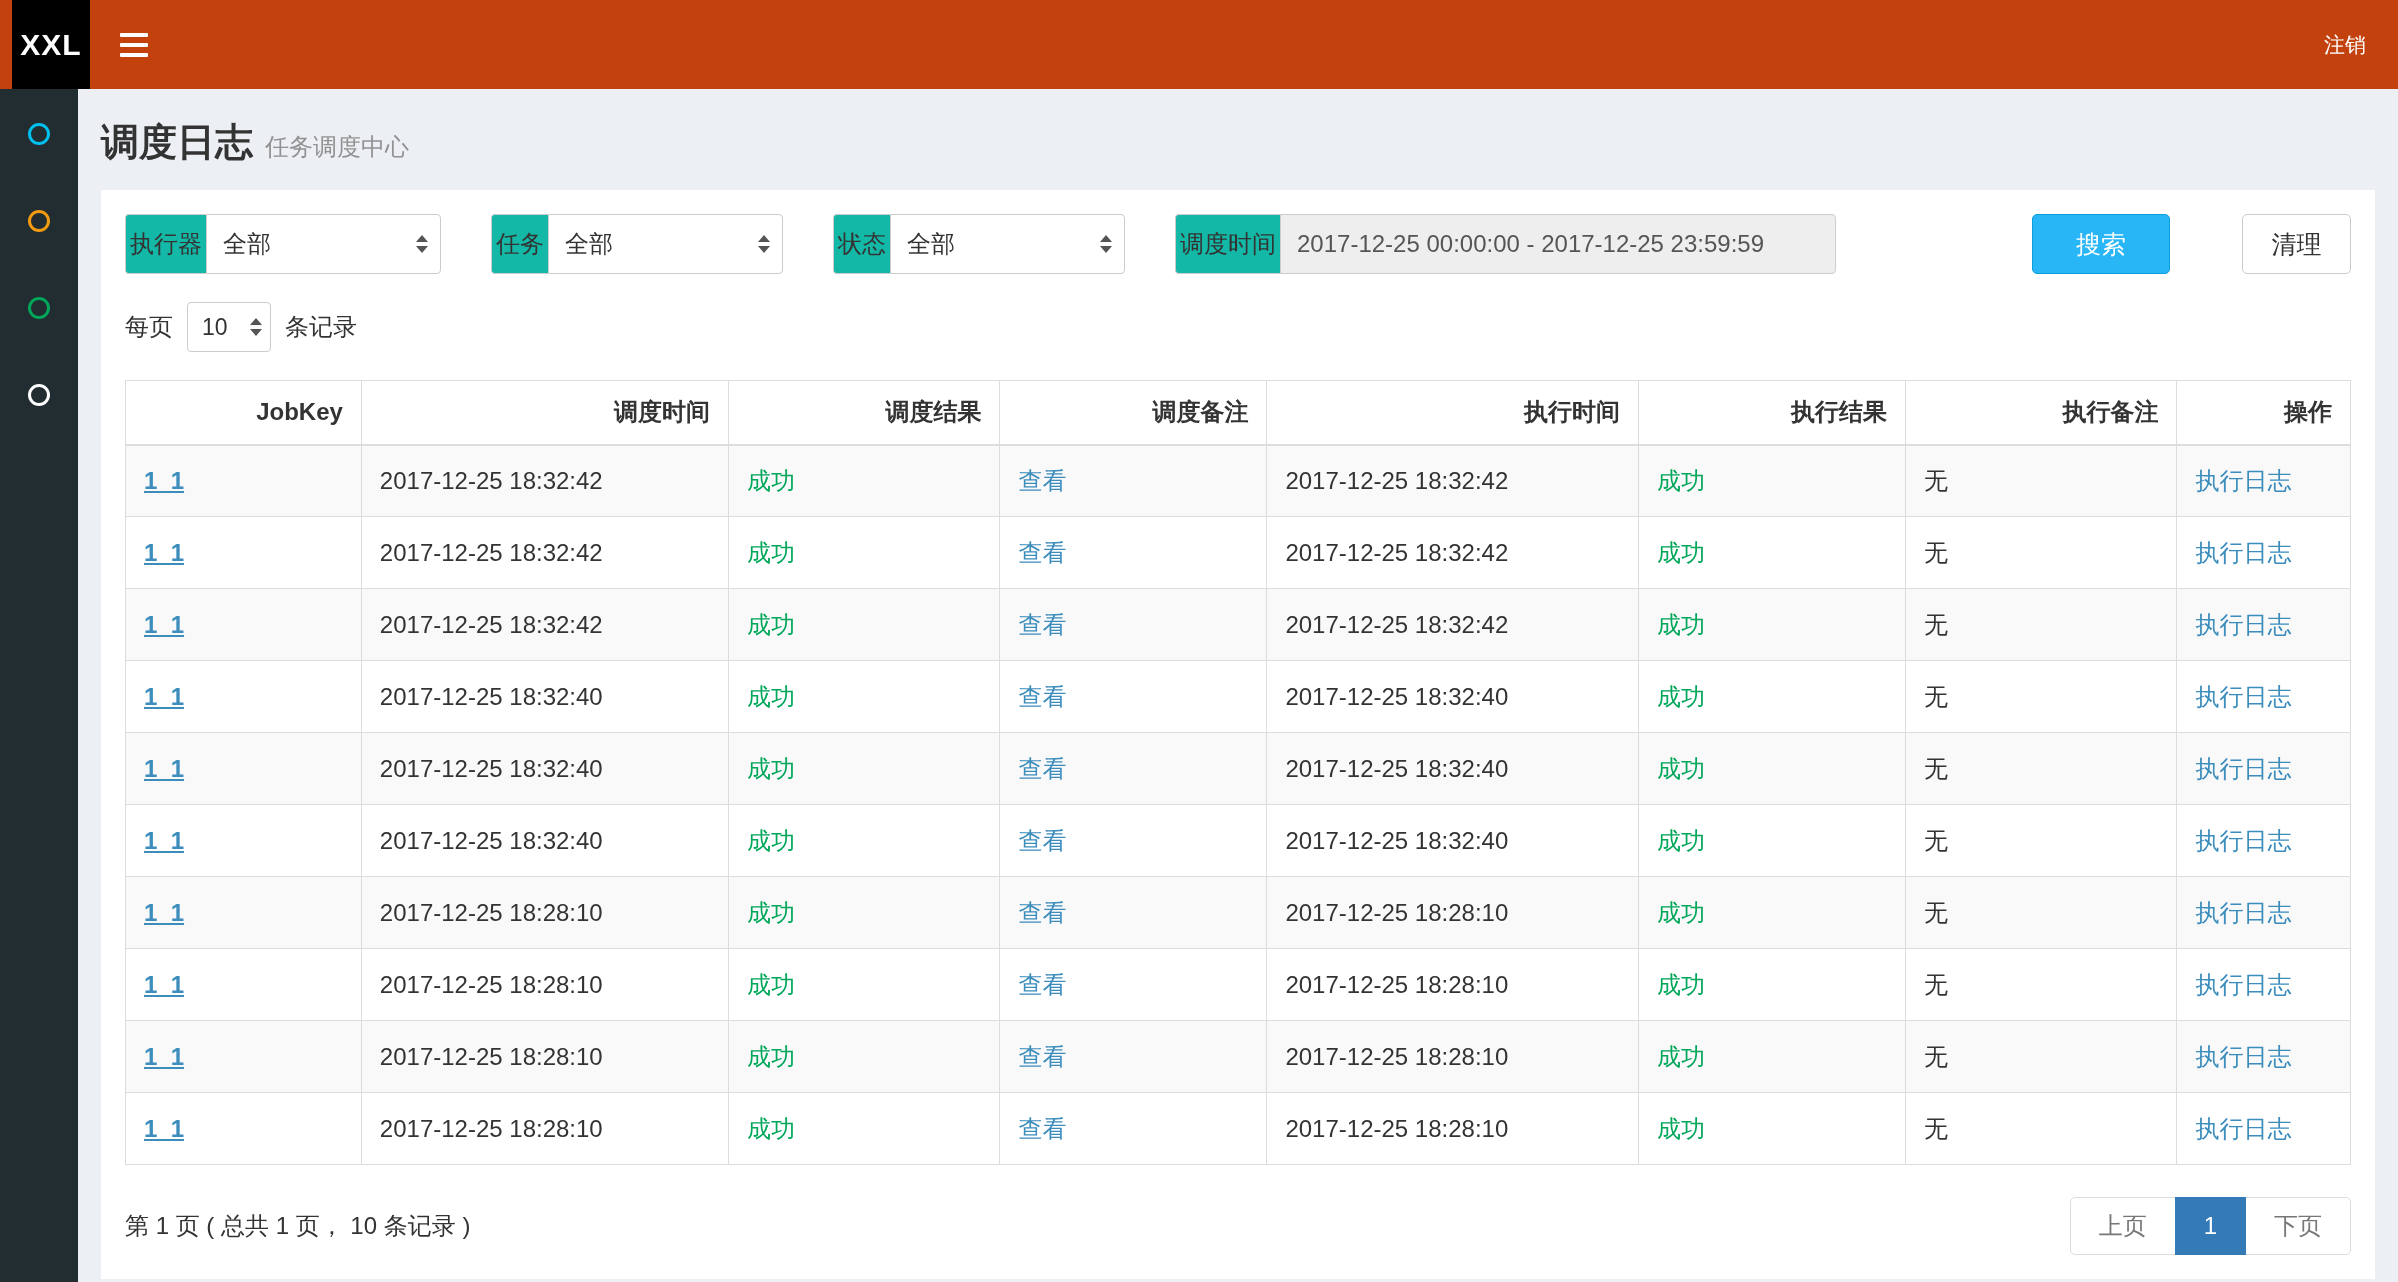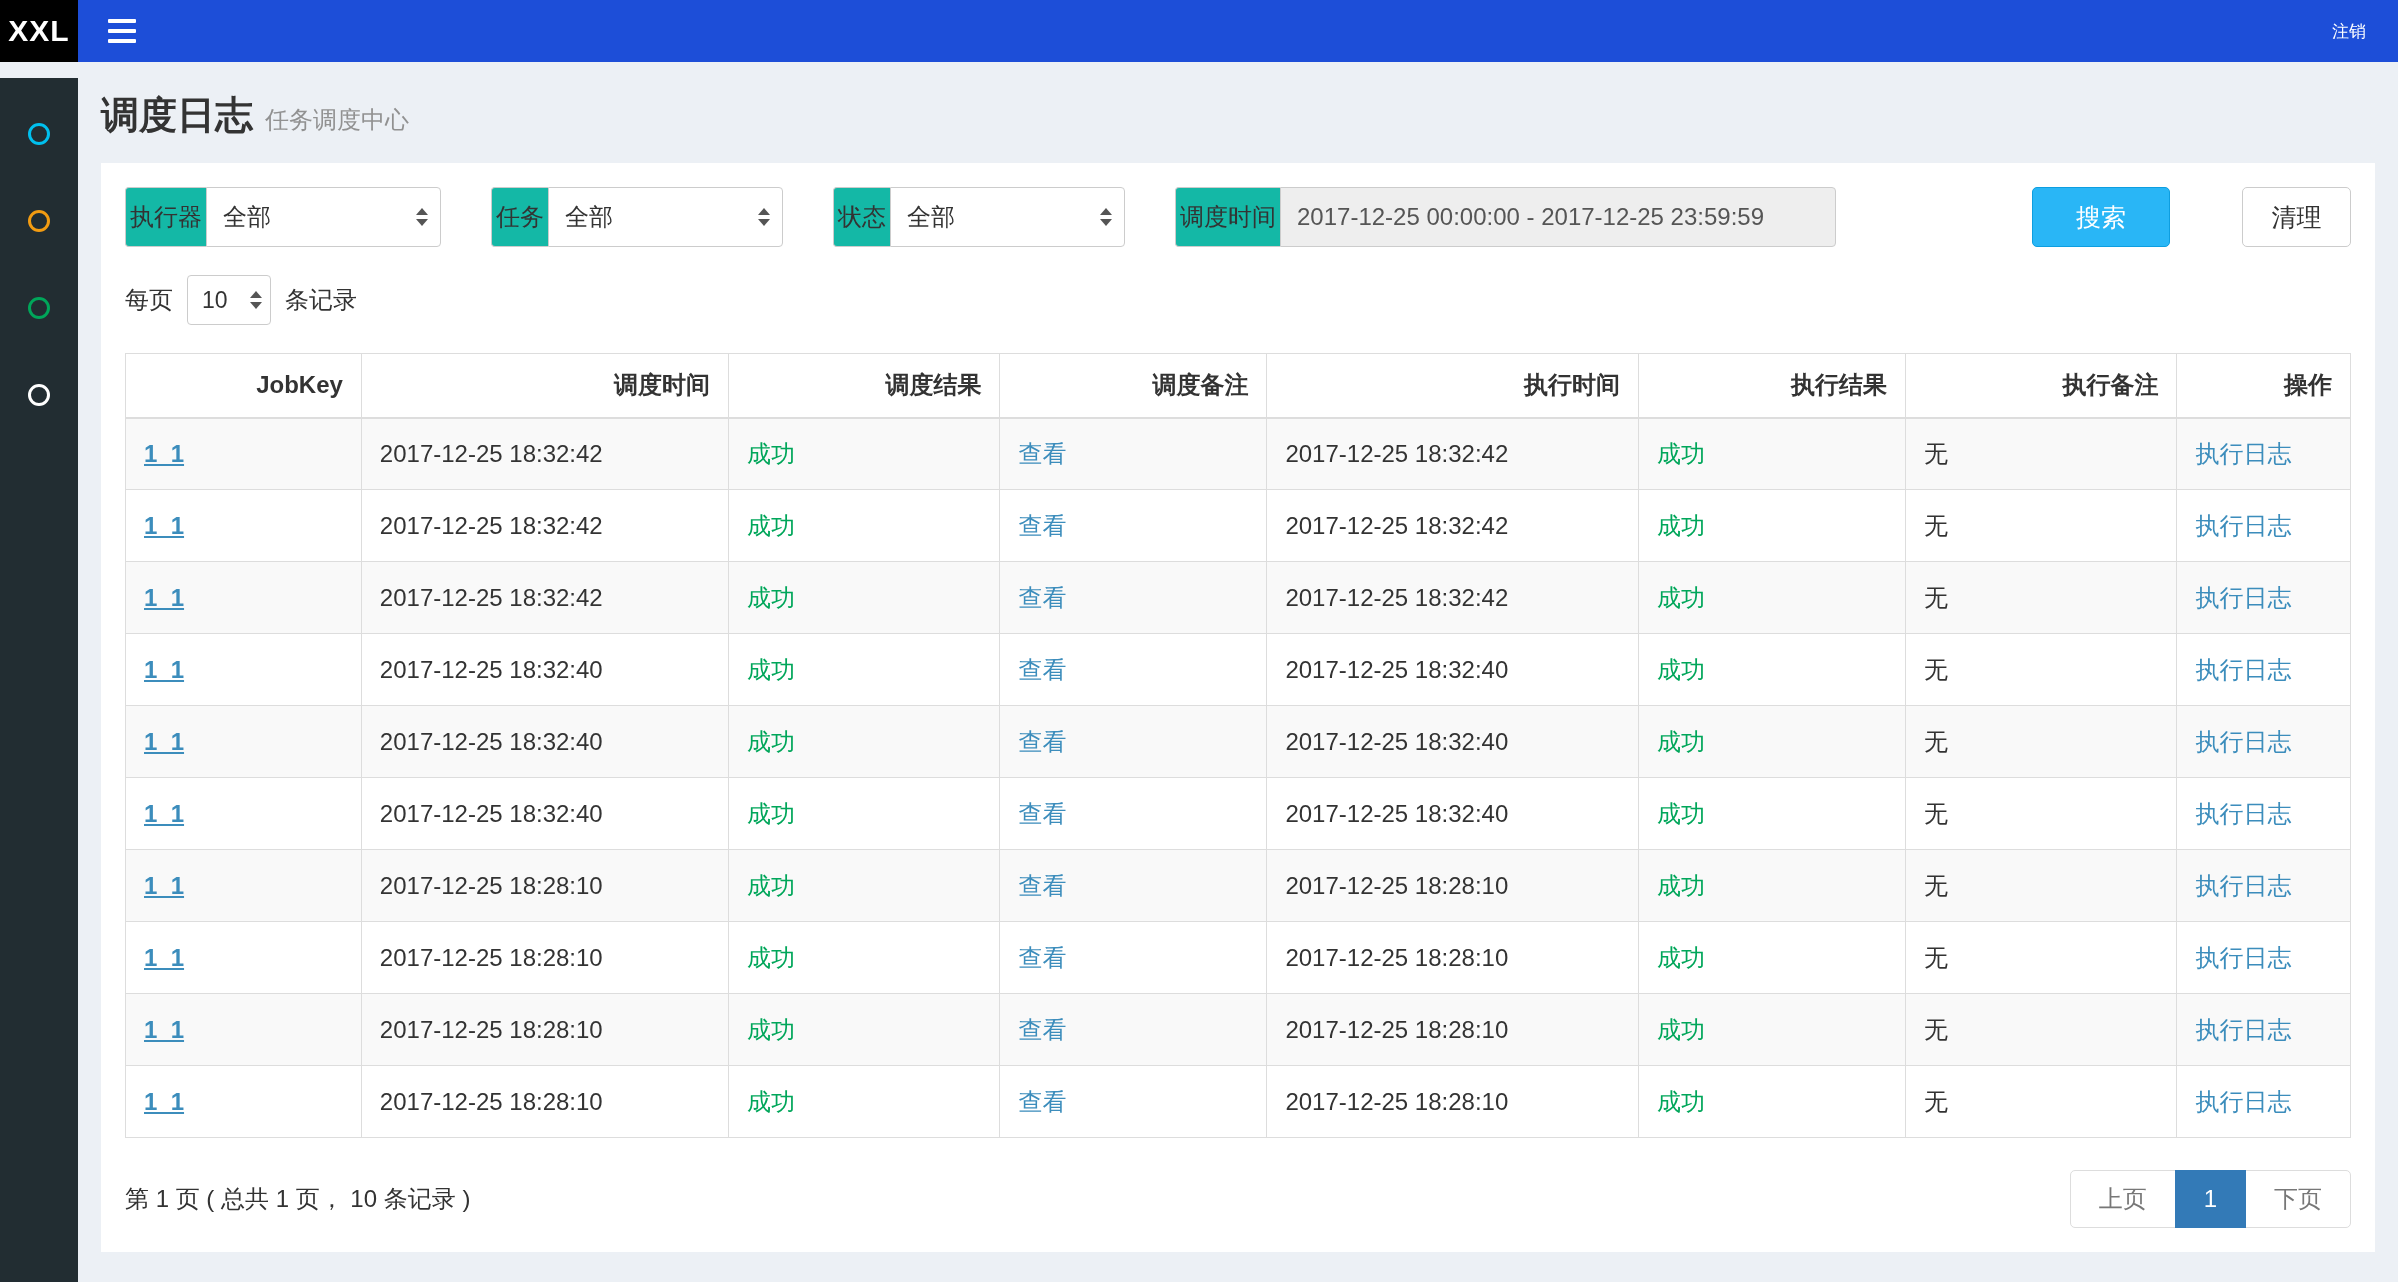--- a/index.html
+++ b/index.html
@@ -6,30 +6,30 @@
   html,body { width: 2398px; height: 1282px; overflow: hidden; }
   body {
     font-family: "Liberation Sans", "DejaVu Sans", sans-serif;
     font-size: 24px;
     color: #333;
     background: #ecf0f5;
   }
   a { text-decoration: none; }
 
   
-  .navbar { display: flex; height: 62px; background: #1d4ed8; position: relative; z-index: 5; }
+  .navbar { display: flex; height: 89px; background: #c2410c; position: relative; z-index: 5; padding-left: 12px; }
   .logo {
     width: 78px; background: #000; color: #fff;
     display: flex; align-items: center; justify-content: center;
     font-size: 30px; font-weight: bold; letter-spacing: 1px; cursor: pointer;
   }
   .navbar-main { flex: 1; display: flex; align-items: center; justify-content: space-between; padding: 0 32px 0 26px; }
   .hamburger { background: none; border: none; display: flex; flex-direction: column; gap: 6px; cursor: pointer; padding: 6px 4px; }
   .hamburger .bar { width: 28px; height: 4px; background: #fff; border-radius: 1px; }
-  .logout { color: #fff; font-size: 17px; cursor: pointer; }
+  .logout { color: #fff; font-size: 21px; cursor: pointer; }
 
   
   .sidebar { position: fixed; top: 78px; left: 0; bottom: 0; width: 78px; background: #222d32; z-index: 4; }
   .side-menu { display: flex; flex-direction: column; padding-top: 12px; }
   .side-item { height: 87px; display: flex; align-items: center; justify-content: center; cursor: pointer; }
   .circle-icon { width: 22px; height: 22px; border-radius: 50%; border: 3px solid #fff; }
 
   
   .content { margin-left: 78px; min-height: 1204px; }
   .content-header { padding: 28px 23px 22px; }

